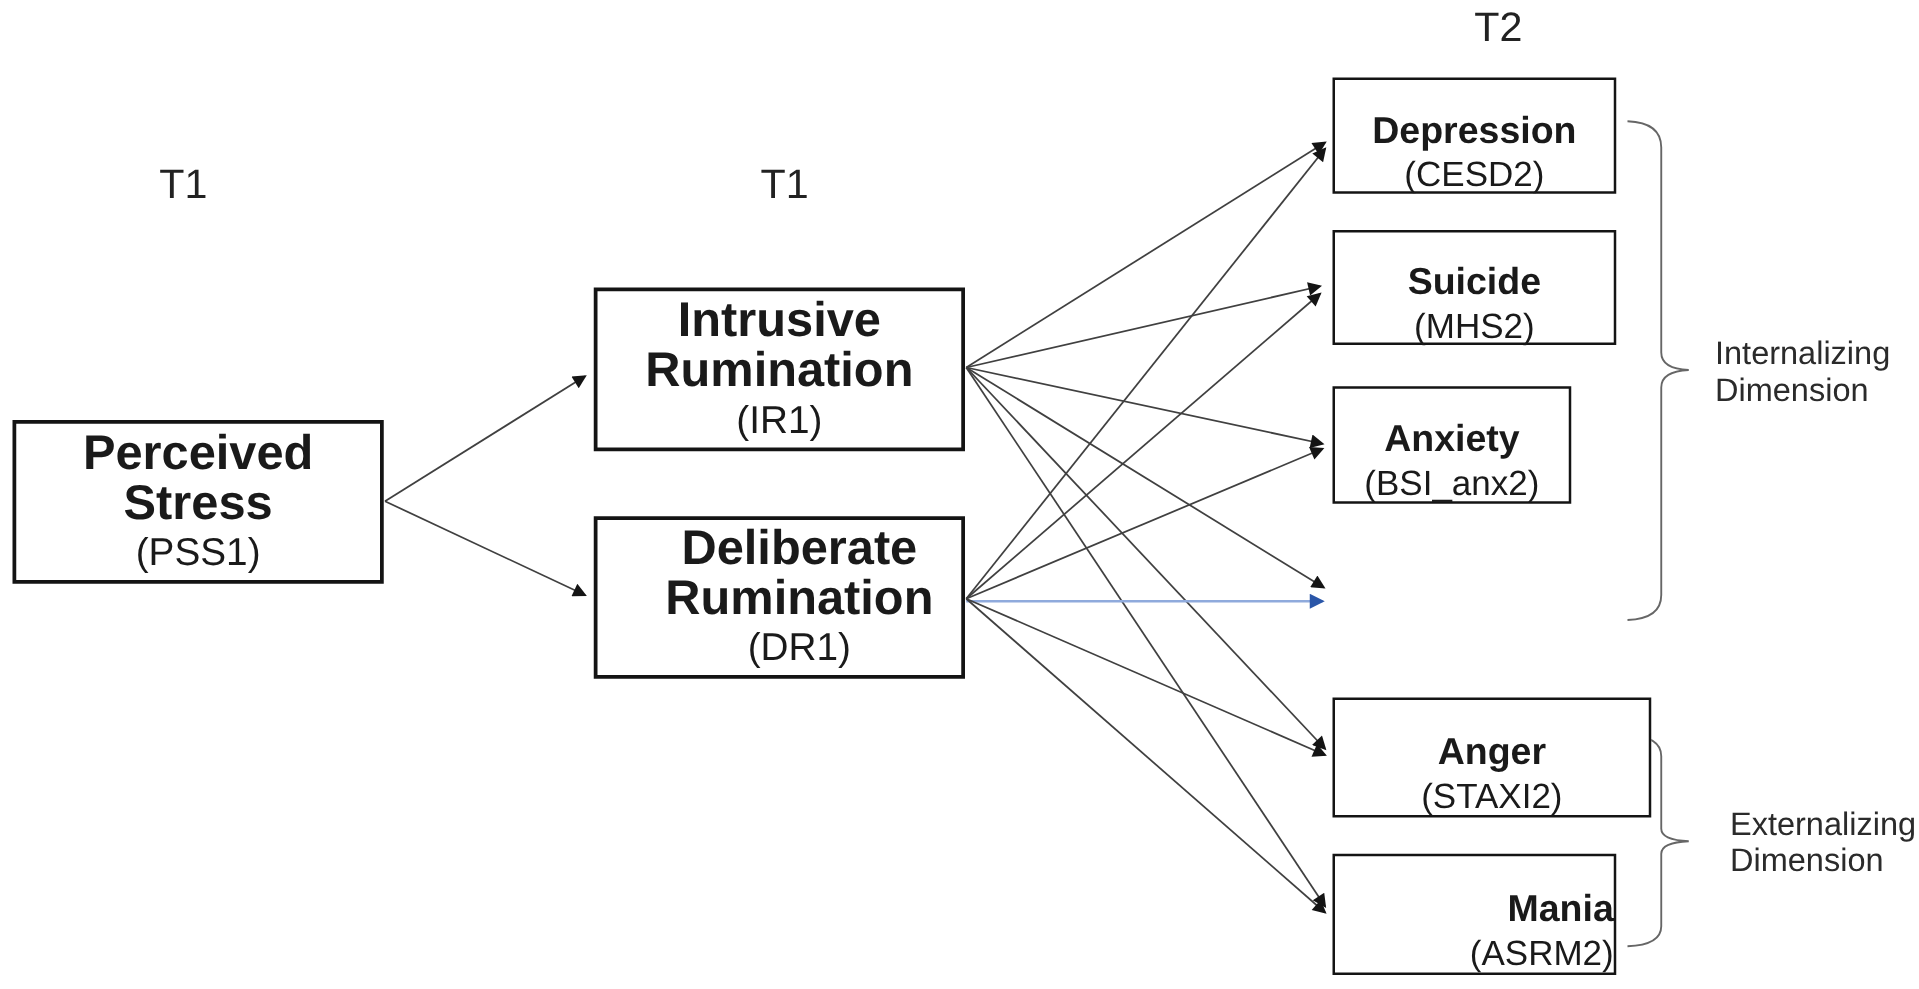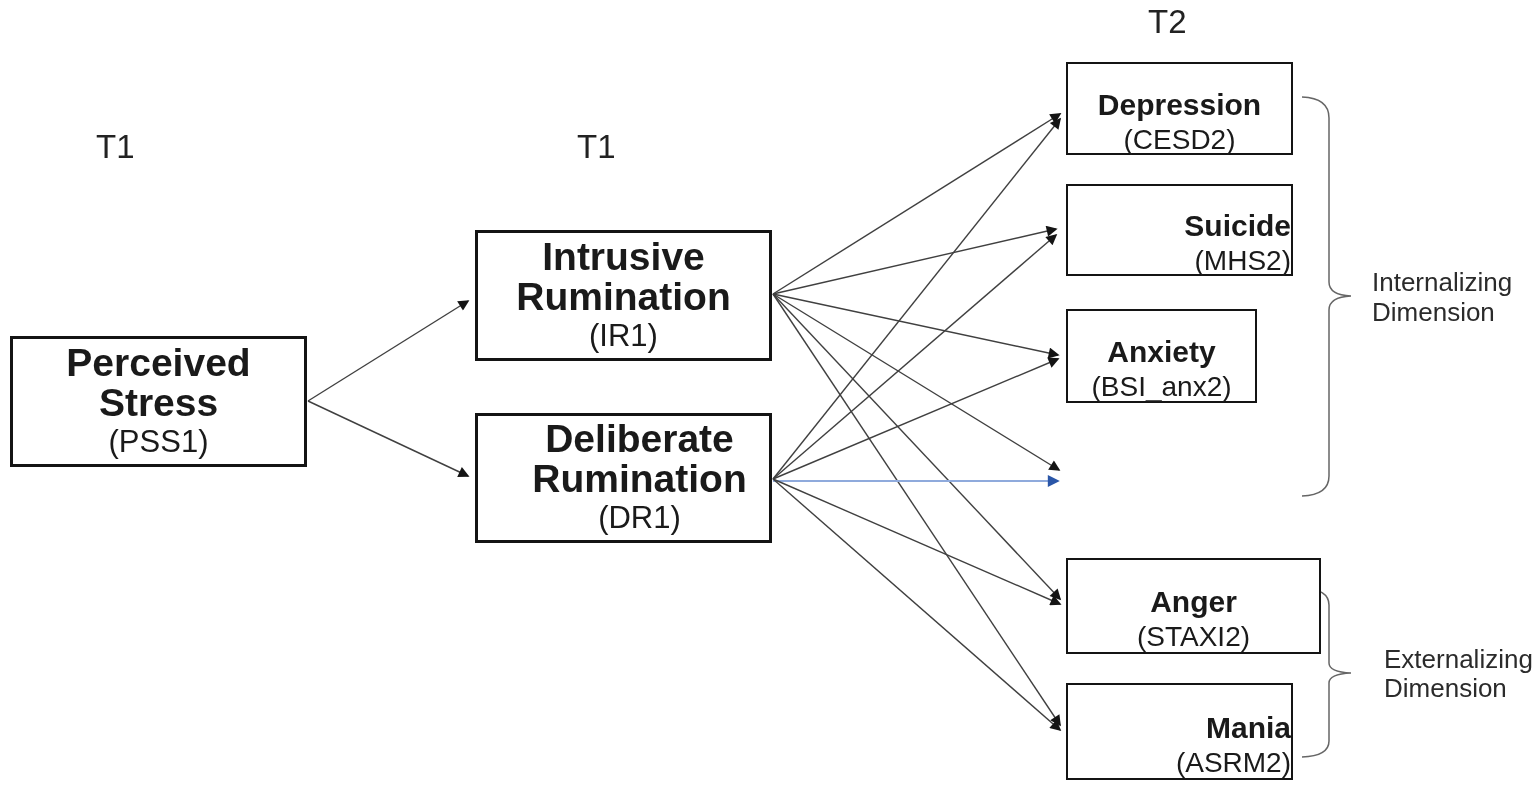--- a/index.html
+++ b/index.html
@@ -20,21 +20,21 @@
     text-align:center;color:#1a1a1a;
     box-sizing:border-box;
   }
   .node.sm{border-width:2.5px;}
   .node .title{font-weight:bold;font-size:39px;line-height:40px;}
   .node .code{font-weight:normal;font-size:31px;line-height:38px;}
   .node.sm .title{font-size:30px;line-height:36px;margin-top:25px;}
   .node.sm .code{font-size:28px;line-height:33px;}
   .node.sm .title.tight{font-size:27px;line-height:34px;}
   .tlabel{
-    position:absolute;z-index:2;width:70px;text-align:left;
+    position:absolute;z-index:2;width:70px;text-align:right;
     font-size:33px;line-height:40px;color:#222222;font-weight:normal;
   }
   .dimlabel{
     position:absolute;z-index:2;width:200px;text-align:left;
     font-size:26px;line-height:30px;color:#2b2b2b;
   }
   .dimlabel.ext{line-height:29px;}
 </style>
 </head>
 <body>
@@ -87,21 +87,21 @@
   </div>
   <div class="node big" style="left:475px;top:413px;width:297px;height:130px;padding-left:32px;">
     <div class="title">Deliberate Rumination</div>
     <div class="code">(DR1)</div>
   </div>
 
   <div class="node sm" style="left:1066px;top:62px;width:227px;height:93px;">
     <div class="title">Depression</div>
     <div class="code">(CESD2)</div>
   </div>
-  <div class="node sm" style="left:1066px;top:184px;width:227px;height:92px;align-items:flex-end;">
+  <div class="node sm" style="left:1066px;top:184px;width:227px;height:92px;">
     <div class="title">Suicide</div>
     <div class="code">(MHS2)</div>
   </div>
   <div class="node sm" style="left:1066px;top:309px;width:191px;height:94px;">
     <div class="title">Anxiety</div>
     <div class="code">(BSI_anx2)</div>
   </div>
   <div class="node sm" style="left:1066px;top:558px;width:255px;height:96px;">
     <div class="title">Anger</div>
     <div class="code">(STAXI2)</div>

